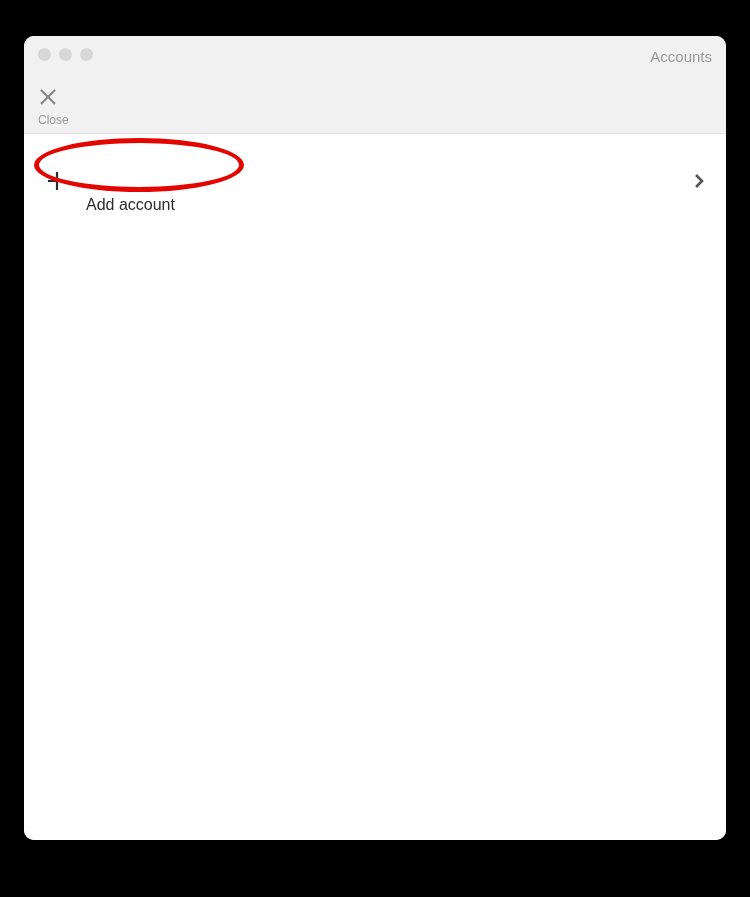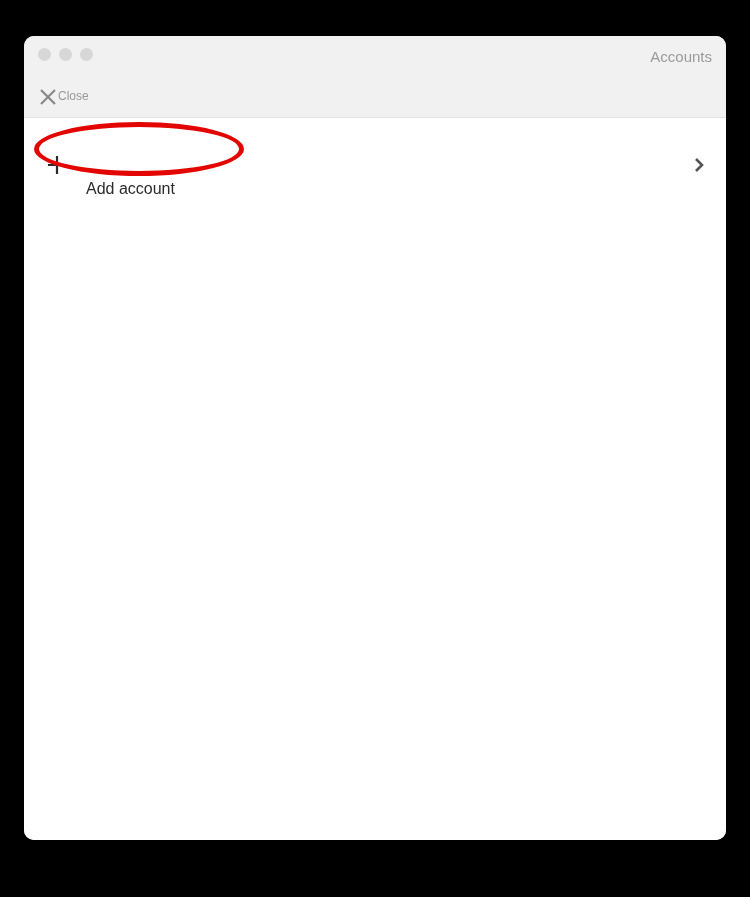--- a/index.html
+++ b/index.html
@@ -50,20 +50,21 @@
     .window-title {
       text-align: right;
       color: #9a9a9a;
       font-size: 15px;
       font-weight: 400;
       padding-top: 4px;
       padding-bottom: 8px;
     }
     .close-group {
       display: flex;
+      flex-direction: column;
       align-items: flex-start;
       margin-top: 14px;
       cursor: pointer;
       width: fit-content;
       text-align: right;
     }
     .close-icon svg {
       width: 20px;
       height: 20px;
       stroke: #888;

